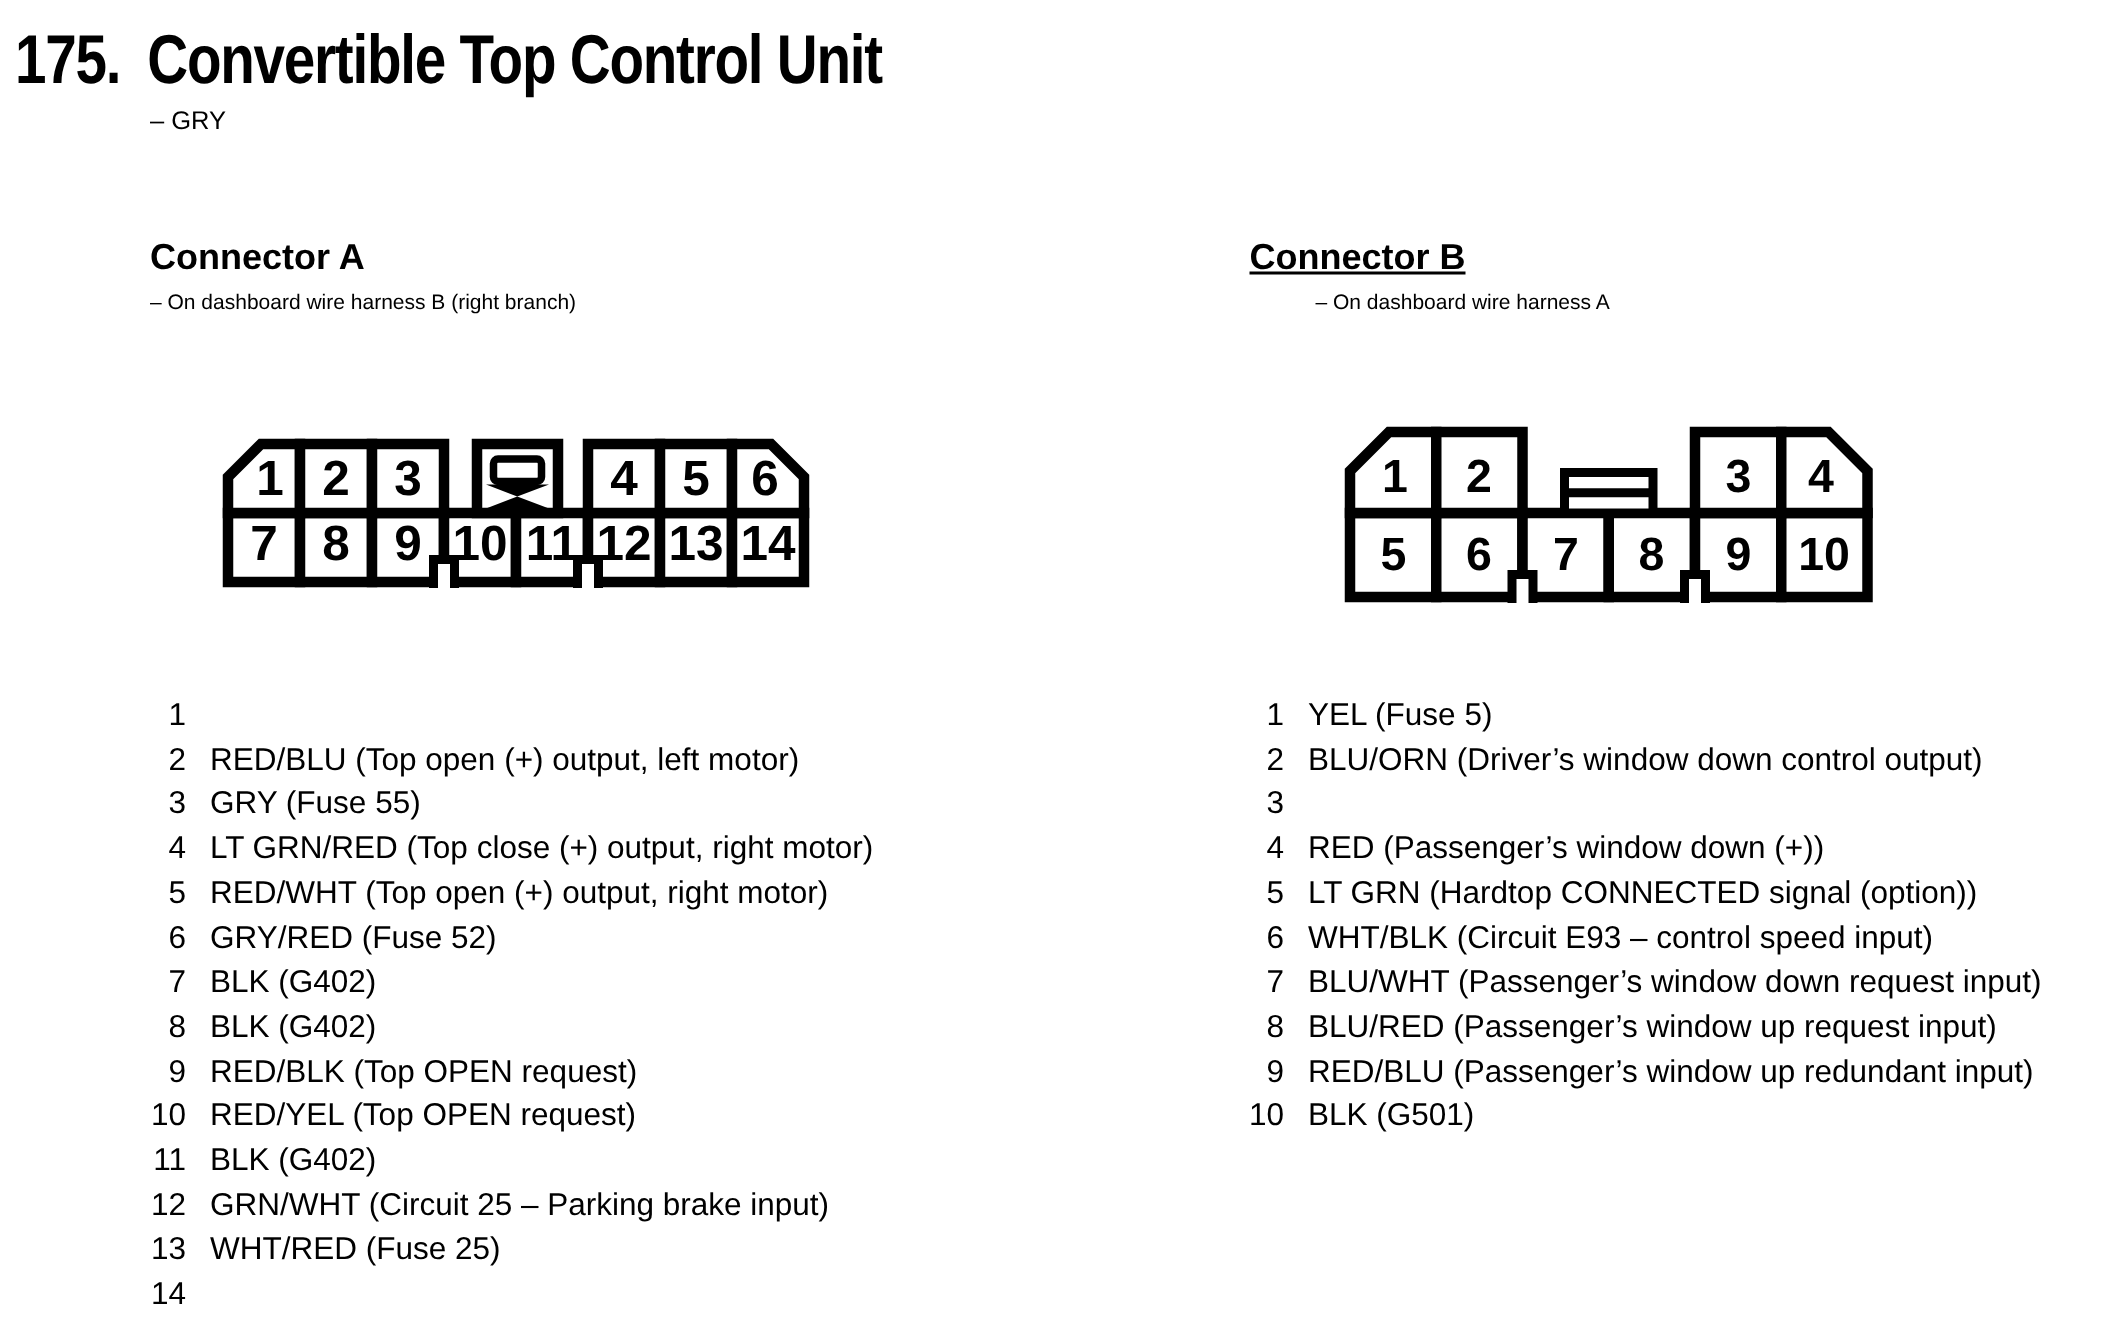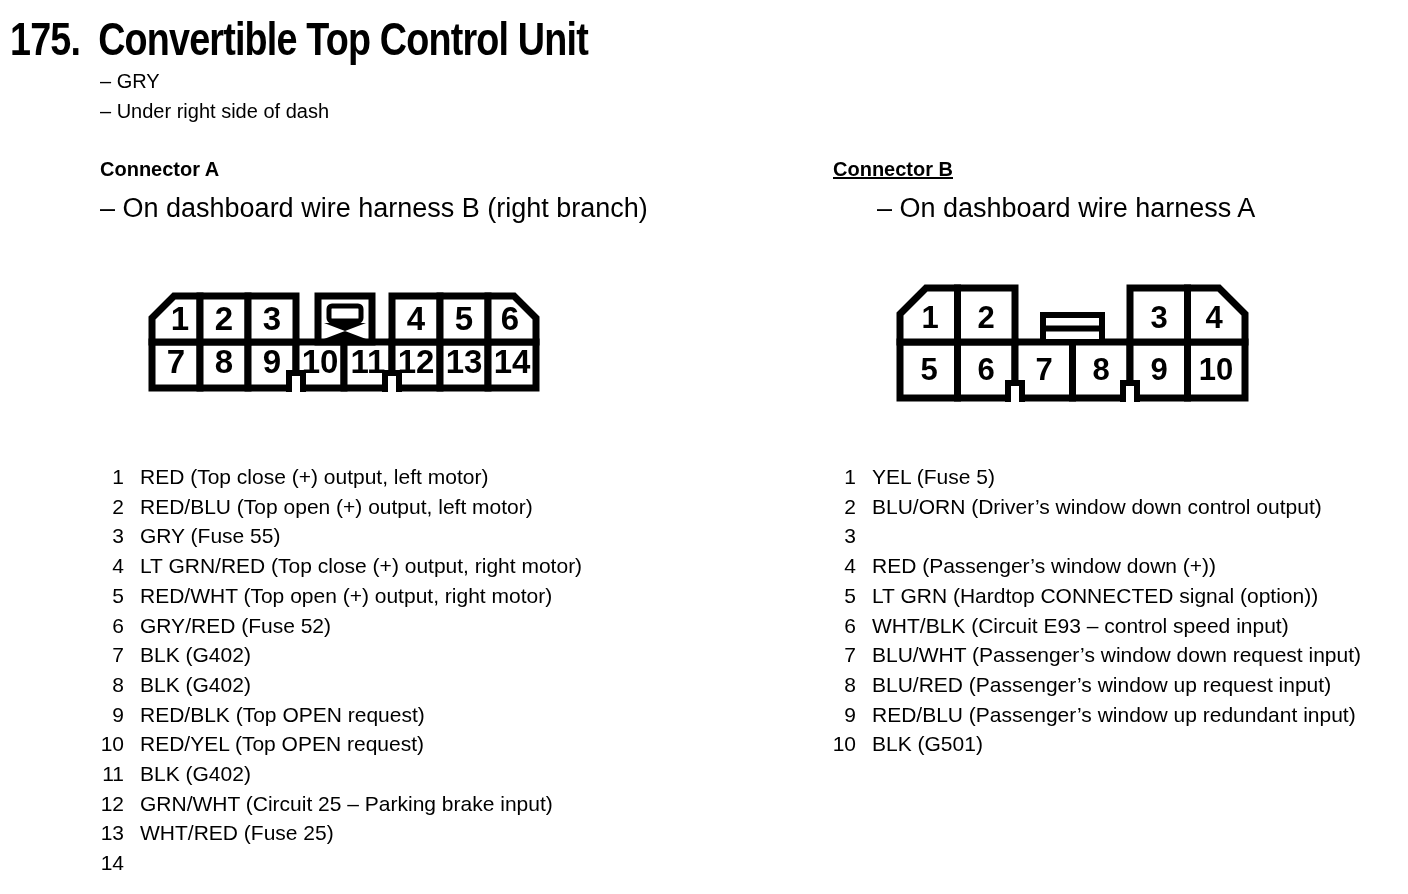--- a/index.html
+++ b/index.html
@@ -12,29 +12,29 @@
   .title-row {
     position:absolute; left:10px; top:16px;
     display:flex; gap:22px;
     font-weight:bold; font-size:46px; line-height:1;
     letter-spacing:-1px;
     transform:scaleX(0.82); transform-origin:left top;
     white-space:nowrap;
   }
   .top-notes {
     position:absolute; left:100px; top:66px;
-    font-size:20px; line-height:30px; white-space:nowrap;
+    font-size:17px; line-height:30px; white-space:nowrap;
   }
   .conn-heading {
     position:absolute; top:158px;
-    font-size:20px; font-weight:bold; white-space:nowrap;
+    font-size:24px; font-weight:bold; white-space:nowrap;
   }
   .conn-note {
     position:absolute; top:193px;
-    font-size:27px; white-space:nowrap;
+    font-size:14px; white-space:nowrap;
   }
   .conn-svg { position:absolute; }
   .cell  { fill:#ffffff; stroke:#000000; stroke-width:7; stroke-linejoin:miter; }
   .cellB { fill:#ffffff; stroke:#000000; stroke-width:7; stroke-linejoin:miter; }
   .latch-outer { fill:#ffffff; stroke:#000000; stroke-width:7; }
   .latch-inner { fill:#ffffff; stroke:#000000; stroke-width:5; }
   .latch-solid { fill:#000000; stroke:none; }
   .latch-line  { stroke:#000000; stroke-width:6; }
   .notch { fill:#ffffff; stroke:#000000; stroke-width:6; stroke-linejoin:miter; }
   .plabel {
@@ -56,21 +56,20 @@
 
 <div class="page">
 
   <div class="title-row">
     <span>175.</span>
     <span>Convertible Top Control Unit</span>
   </div>
 
   <div class="top-notes">
     <div>– GRY</div>
-    <div>– Under right side of dash</div>
   </div>
 
   <div class="conn-heading" style="left:100px;">Connector A</div>
   <div class="conn-note" style="left:100px;">– On dashboard wire harness B (right branch)</div>
 
   <div class="conn-heading" style="left:833px;text-decoration:underline;">Connector B</div>
   <div class="conn-note" style="left:877px;">– On dashboard wire harness A</div>
 
   <svg class="conn-svg" style="left:148px; top:292px;" width="392" height="100" viewBox="0 0 392 100">
 
@@ -146,21 +145,20 @@
     <text class="plabel plabel-b" x="148" y="96">7</text>
     <text class="plabel plabel-b" x="205" y="96">8</text>
     <text class="plabel plabel-b" x="263" y="96">9</text>
     <text class="plabel plabel-b" x="320" y="96">10</text>
   </svg>
 
   <div class="pin-list" style="left:94px;">
 
       <div class="pin-row">
         <span class="pin-num">1</span>
-        <span class="pin-desc">RED (Top close (+) output, left motor)</span>
       </div>
 
       <div class="pin-row">
         <span class="pin-num">2</span>
         <span class="pin-desc">RED/BLU (Top open (+) output, left motor)</span>
       </div>
 
       <div class="pin-row">
         <span class="pin-num">3</span>
         <span class="pin-desc">GRY (Fuse 55)</span>

